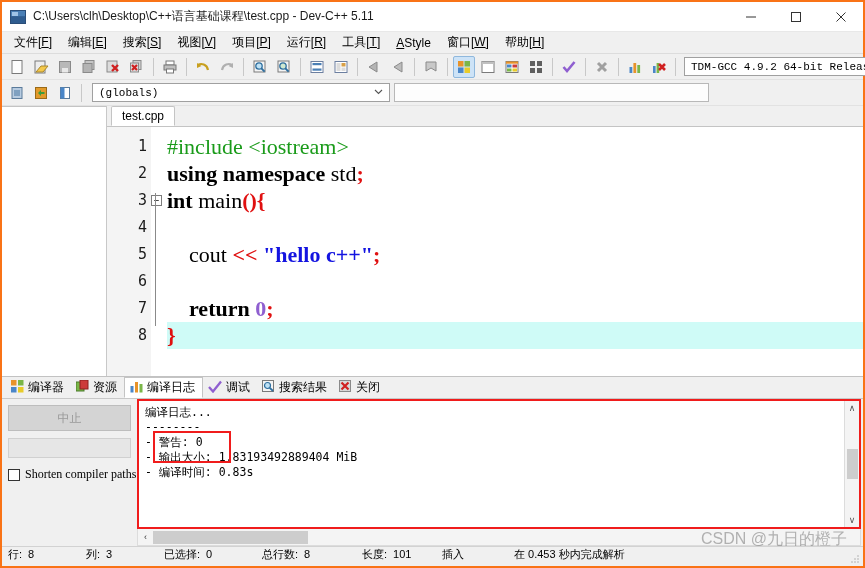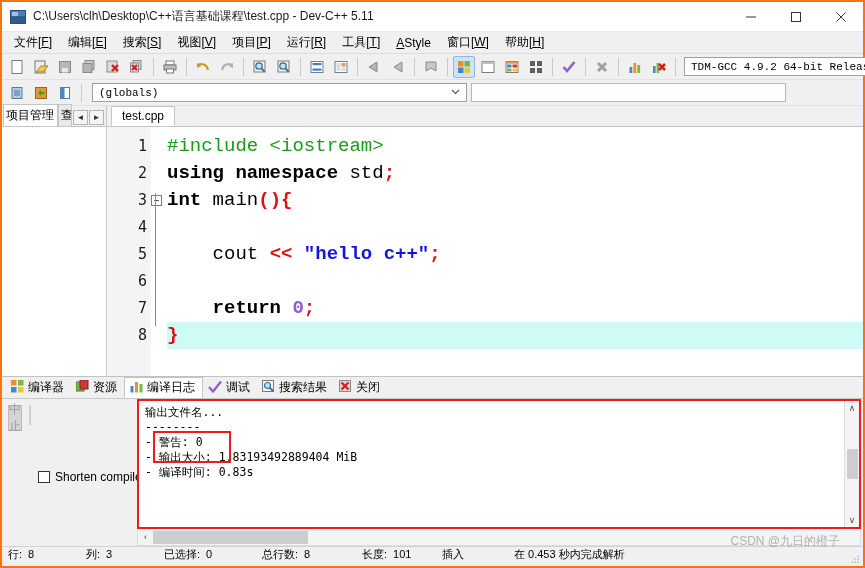--- a/index.html
+++ b/index.html
@@ -88,21 +88,21 @@
     font-size: 11px; color: #000;
     padding-left: 6px; position: relative;
     flex: 0 0 auto;
   }
   .combo .arrow {
     position: absolute; right: 6px; top: 3px;
     width: 9px; height: 9px;
     color: #555; font-size: 10px; line-height: 9px;
   }
   .combo.compiler { width: 215px; margin-left: 4px; }
-  .combo.globals  { width: 375px; margin-left: 6px; }
+  .combo.globals  { width: 298px; margin-left: 6px; }
   .combo.blank    { width: 315px; margin-left: 4px; border-color:#b8b8b8; background:#fdfdfd;}
 
   
   .mainrow { flex: 1 1 auto; display: flex; min-height: 0; }
 
   .leftpanel {
     width: 105px; min-width: 105px;
     background: #f0f0f0;
     display: flex; flex-direction: column;
     border-right: 1px solid #c8c8c8;
@@ -151,22 +151,22 @@
     position:absolute; right:-11px; top:8px;
     width: 11px; height: 11px; border: 1px solid #7d7d7d; background:#fff;
     font-size: 9px; line-height: 9px; text-align:center; color:#000;
   }
   .foldline {
     position:absolute; left: 48px; top: 0; width: 1px;
     background: #8a8a8a;
   }
   .code {
     flex: 1 1 auto; padding-top: 6px; padding-left: 16px;
-    font-family: Liberation Mono, monospace;
-    font-size: 19px; min-width:0; position: relative;
+    font-family: Liberation Serif, serif;
+    font-size: 22px; min-width:0; position: relative;
   }
   .code .cl { height: 27px; line-height: 27px; white-space: pre; }
   .code .cl.hl { background: #cffbf7; }
   .k-green { color: #1a9b1a; }
   .k-bold  { color: #000; font-weight: bold; }
   .k-plain { color: #000; }
   .k-red   { color: #e01010; font-weight: bold; }
   .k-blue  { color: #1414e0; font-weight: bold; }
   .k-pur   { color: #8f5fd0; font-weight: bold; }
 
@@ -186,21 +186,21 @@
   .dock-tab {
     display: flex; align-items: center; gap: 4px;
     font-size: 12px; color: #000;
     padding: 2px 7px 2px 5px; height: 21px;
   }
   .dock-tab.sel { background:#ffffff; border:1px solid #c4c4c4; border-bottom-color:#fff; }
   .dock-body { flex: 1 1 auto; display: flex; min-height: 0; }
 
   .dock-left {
     width: 135px; min-width: 135px; padding: 6px 6px 0 6px;
-    display: flex; flex-direction: row; gap: 7px;
+    display: flex; flex-direction: column; gap: 7px; font-family: Liberation Serif, serif;
   }
   .btn-abort {
     height: 26px; background: #d4d4d4; border: 1px solid #bdbdbd;
     color: #9a9a9a; font-size: 12px;
     display: flex; align-items: center; justify-content: center;
   }
   .empty-field {
     height: 20px; background: #e6e6e6; border: 1px solid #d0d0d0;
   }
   .chkrow { display: flex; align-items: center; gap: 5px; margin-top: 2px; }
@@ -256,22 +256,22 @@
   .st-cell {
     display: flex; align-items: baseline; gap: 6px;
     padding: 0 6px; height: 20px; white-space: nowrap;
   }
   .st-lbl { font-size: 11px; }
   .st-val { font-size: 11px; }
   .resize-grip { position:absolute; right:3px; bottom:2px; width:10px; height:10px; }
 
   
   .watermark {
-    position: absolute; right: 23px; bottom: 16px;
-    font-size: 12px; color: rgba(120,120,120,0.55);
+    position: absolute; right: 16px; bottom: 16px;
+    font-size: 16px; color: rgba(120,120,120,0.55);
     white-space: nowrap; pointer-events: none;
   }
   svg { shape-rendering: geometricPrecision; }
 </style>
 </head>
 <body>
 
 <div id="app">
 
   <div class="titlebar">
@@ -510,26 +510,20 @@
             <path d="M1 3 L4.5 6.5 L8 3" stroke="#555" stroke-width="1.1" fill="none"></path>
           </svg>
       </span>
     </div>
     <div class="combo blank"></div>
   </div>
 
   <div class="mainrow">
 
     <div class="leftpanel">
-      <div class="lp-tabs">
-        <div class="lp-tab sel">项目管理</div>
-        <div class="lp-tab part">查</div>
-        <div class="lp-navbtn">◄</div>
-        <div class="lp-navbtn">►</div>
-      </div>
       <div class="lp-body"></div>
     </div>
 
     <div class="rightpanel">
       <div class="ed-tabs">
         <div class="ed-tab">test.cpp</div>
       </div>
       <div class="editor">
         <div class="gutter">
           <div class="ln">1</div>
@@ -633,21 +627,21 @@
         <div class="chkrow">
           <div class="chkbox"></div>
           <div class="chklabel">Shorten compiler paths</div>
         </div>
       </div>
 
       <div class="dock-right">
         <div class="logwrap">
           <div class="logtext" id="log-text">
             <div class="hl-box"></div>
-          <div class="logline">输出文件名...</div>
+          <div class="logline">编译日志...</div>
               <div class="logline">--------</div>
               <div class="logline">- 警告: 0</div>
               <div class="logline">- 输出大小: 1.83193492889404 MiB</div>
               <div class="logline">- 编译时间: 0.83s</div>
             </div>
           <div class="vscroll">
             <div class="vs-arrow">∧</div>
             <div class="vs-thumb"></div>
             <div class="vs-arrow">∨</div>
           </div>

